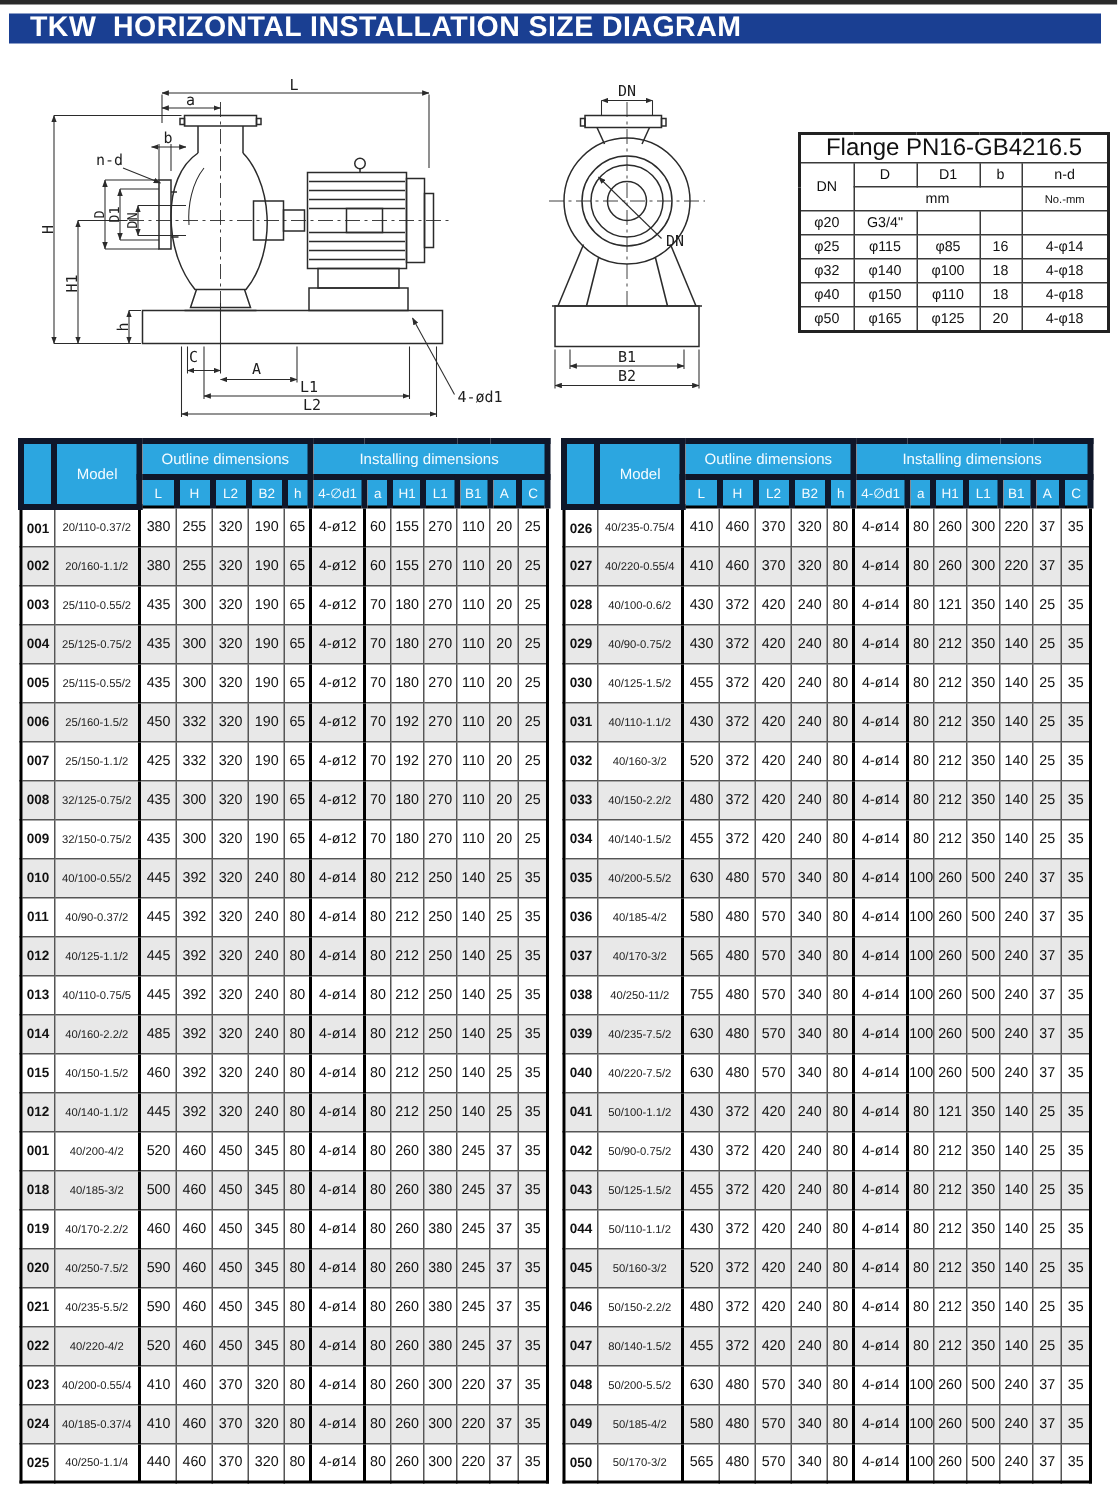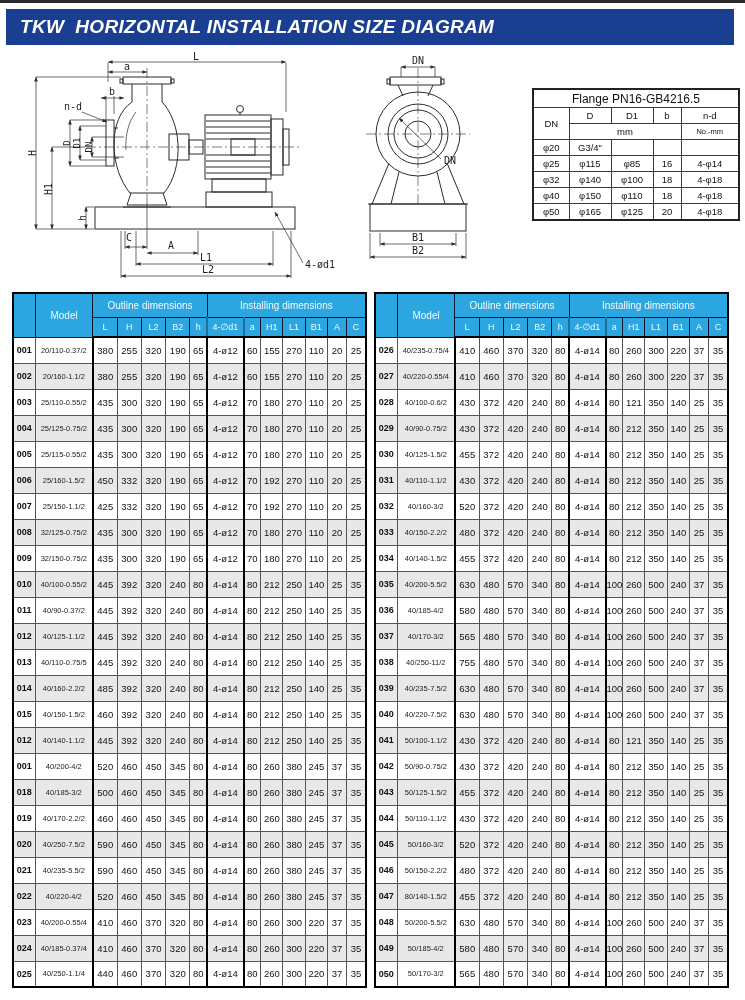--- a/index.html
+++ b/index.html
@@ -1,42 +1,42 @@
 <!DOCTYPE html>
 <html><head>
 <meta charset="utf-8">
 <style>
   html,body{margin:0;padding:0;background:#fff;}
   .page{position:relative;width:745px;height:1000px;background:#fff;overflow:hidden;
         font-family:"Liberation Sans",sans-serif;}
   .top-edge{position:absolute;top:0;left:0;width:745px;height:3px;background:#2a2a2a;}
-  .title-bar{position:absolute;left:6px;top:9px;width:728px;height:36px;background:#1a3f92;
-             display:flex;align-items:center;font-style:italic;}
+  .title-bar{position:absolute;left:6px;top:9px;width:728px;height:20px;background:#1a3f92;
+             display:flex;align-items:center;}
   .title-bar span{color:#ffffff;font-size:19px;font-weight:700;letter-spacing:.3px;
                   margin-left:14px;white-space:pre;}
   .draw{position:absolute;}
   #side-view{left:28px;top:52px;}
   #front-view{left:358px;top:52px;}
 
   
   .flange-table{position:absolute;left:532px;top:88px;width:206px;border-collapse:collapse;
                 table-layout:fixed;font-size:9.5px;color:#111;}
   .flange-table th,.flange-table td{border:1px solid #3a3a3a;text-align:center;padding:0;
                 height:15px;font-weight:400;white-space:nowrap;overflow:hidden;}
   .flange-table{border:2px solid #222;}
-  .flange-table .flange-title{height:17px;font-size:12px;}
+  .flange-table .flange-title{height:17px;font-size:16px;}
 
   
   .main-table{position:absolute;top:292px;width:355px;border-collapse:collapse;table-layout:fixed;
               font-size:9.5px;color:#111;border:2px solid #000;}
   #left-table{left:12px;}
   #right-table{left:374px;}
   .main-table th,.main-table td{border:1px solid #555;text-align:center;padding:0;
               white-space:nowrap;overflow:hidden;}
-  .main-table thead th{background:#2ca6e0;color:#f4fbff;font-weight:400;border:1px solid #0f172a;}
+  .main-table thead th{background:#2ca6e0;color:#f4fbff;font-weight:400;border:4px solid #0f172a;}
   .main-table thead tr.group-row{height:24px;font-size:10px;}
   .main-table thead tr.cols-row{height:20px;font-size:9px;}
   .main-table thead tr.cols-row th{border-bottom:2px solid #000;}
   .main-table thead tr.cols-row th:nth-child(6){border-left:2px solid #1f6f9a;border-right:2px solid #1f6f9a;}
   .main-table tbody tr{height:26px;margin-top:20px;}
   .main-table tbody tr:nth-child(even) td{background:#e8e8e8;}
   .main-table tbody td:nth-child(1){font-weight:700;font-size:9px;}
   .main-table tbody td:nth-child(2){font-size:7.5px;color:#222;text-align:center;}
   .main-table tbody td:nth-child(3){border-left:2px solid #000;}
   .main-table tbody td:nth-child(8){border-left:2px solid #000;border-right:2px solid #000;}

